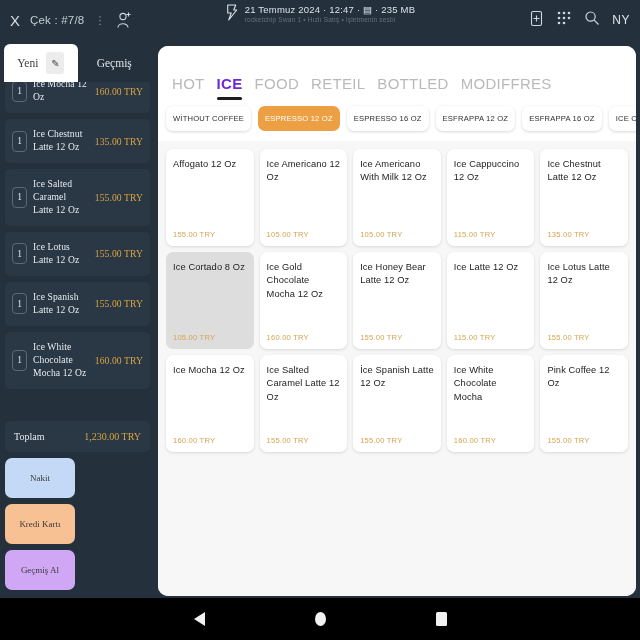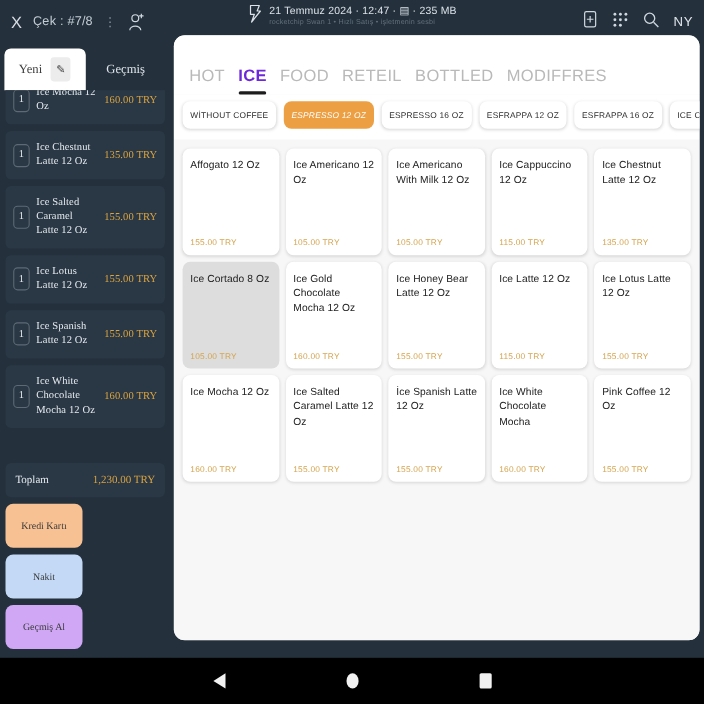--- a/index.html
+++ b/index.html
@@ -123,21 +123,21 @@
   }
   .pay-btn {
     width: 70px; height: 40px; border-radius: 7px;
     display: flex; align-items: center; justify-content: center;
     font-size: 9px; color: #3a3a3a; text-align: center;
     line-height: 1.2; padding: 2px;
   }
 
   
   .main {
-    position: absolute; left: 158px; top: 32px;
+    position: absolute; left: 158px; top: 46px;
     width: 478px; height: 550px;
     background: #f7f7f7;
     border-radius: 10px;
     overflow: hidden;
     display: flex; flex-direction: column;
   }
   .cat-tabs {
     flex: 0 0 auto; background: #ffffff;
     display: flex; align-items: flex-end; gap: 12px;
     padding: 12px 14px 0 14px;
@@ -160,21 +160,21 @@
     overflow: hidden;
   }
   .chip {
     background: #ffffff; border-radius: 7px;
     box-shadow: 0 1px 3px rgba(0,0,0,.16);
     font-size: 7.6px; color: #2e2e2e;
     display: flex; align-items: center; justify-content: center;
     padding: 8px 7px; white-space: nowrap; letter-spacing: .2px;
   }
   .chip.active {
-    background: #eda043; color: #ffffff; box-shadow: none; font-style: italic;
+    background: #eda043; color: #ffffff; box-shadow: none;
   }
 
   .grid-wrap {
     flex: 1 1 auto; background: #f7f7f7;
     padding: 8px 8px 0 8px;
     overflow: hidden;
   }
   .grid {
     display: grid;
     grid-template-columns: repeat(5, 1fr);
@@ -321,22 +321,22 @@
           <span class="cart-price">160.00 TRY</span>
         </div>
       </div>
 
     <div class="cart-total">
       <span class="total-label">Toplam</span>
       <span class="total-value">1,230.00 TRY</span>
     </div>
 
     <div class="pay-grid" id="pay-grid">
+        <div class="pay-btn" style="background: rgb(195, 217, 245);">Nakit</div>
         <div class="pay-btn" style="background: rgb(247, 193, 147);">Kredi Kartı</div>
-        <div class="pay-btn" style="background: rgb(195, 217, 245);">Nakit</div>
         <div class="pay-btn" style="background: rgb(207, 167, 245);">Geçmiş Al</div>
       </div>
   </div>
 
   <div class="main">
     <div class="cat-tabs" id="cat-tabs">
         <div class="cat-tab">HOT</div>
         <div class="cat-tab active">ICE</div>
         <div class="cat-tab">FOOD</div>
         <div class="cat-tab">RETEIL</div>

